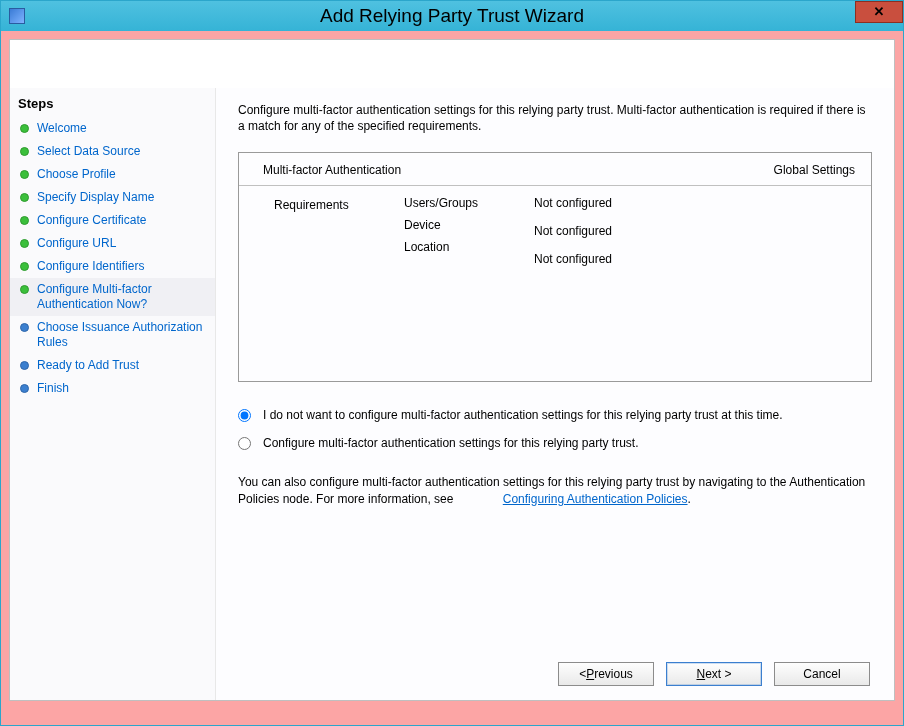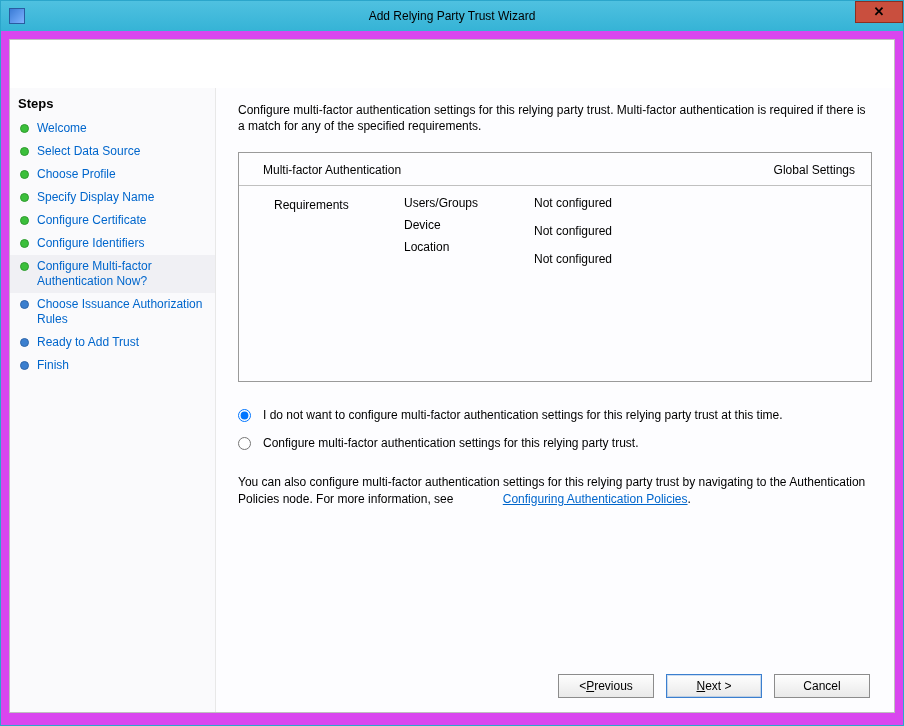--- a/index.html
+++ b/index.html
@@ -31,41 +31,41 @@
     width: 16px; height: 16px;
     margin-left: 8px;
     background: linear-gradient(135deg,#3a7bd5,#7fb3ff);
     border: 1px solid #2a5ca0;
     display:inline-block;
   }
   .titlebar .title {
     position:absolute;
     left:0; right:0;
     text-align:center;
-    font-size:12px;
+    font-size:19px;
     pointer-events:none;
   }
   .closebtn {
     position:absolute;
     right:0; top:0;
     width:48px; height:22px;
     background:#c94f3e;
     border:1px solid #8c2f22;
     color:#000;
     text-align:center;
     line-height:20px;
     font-weight:bold;
     font-family: Arial, sans-serif;
     font-size:13px;
     cursor:pointer;
   }
   .outerpad {
     flex:1;
-    padding:8px 8px 12px 8px;
-    background:#d946ef;
+    padding:8px 8px 24px 8px;
+    background:#fca5a5;
     display:flex;
   }
   .innerframe {
     flex:1;
     border:1px solid #bfbfbf;
     display:flex;
     flex-direction:column;
     background:#fdfdff;
   }
   .banner {
@@ -211,20 +211,24 @@
                 <span class="bullet"></span>
                 <span class="step-label">Choose Profile</span>
               </div>
               <div class="step">
                 <span class="bullet"></span>
                 <span class="step-label">Specify Display Name</span>
               </div>
               <div class="step">
                 <span class="bullet"></span>
                 <span class="step-label">Configure Certificate</span>
+              </div>
+              <div class="step">
+                <span class="bullet"></span>
+                <span class="step-label">Configure URL</span>
               </div>
               <div class="step">
                 <span class="bullet"></span>
                 <span class="step-label">Configure Identifiers</span>
               </div>
               <div class="step current">
                 <span class="bullet"></span>
                 <span class="step-label">Configure Multi-factor Authentication Now?</span>
               </div>
               <div class="step">

